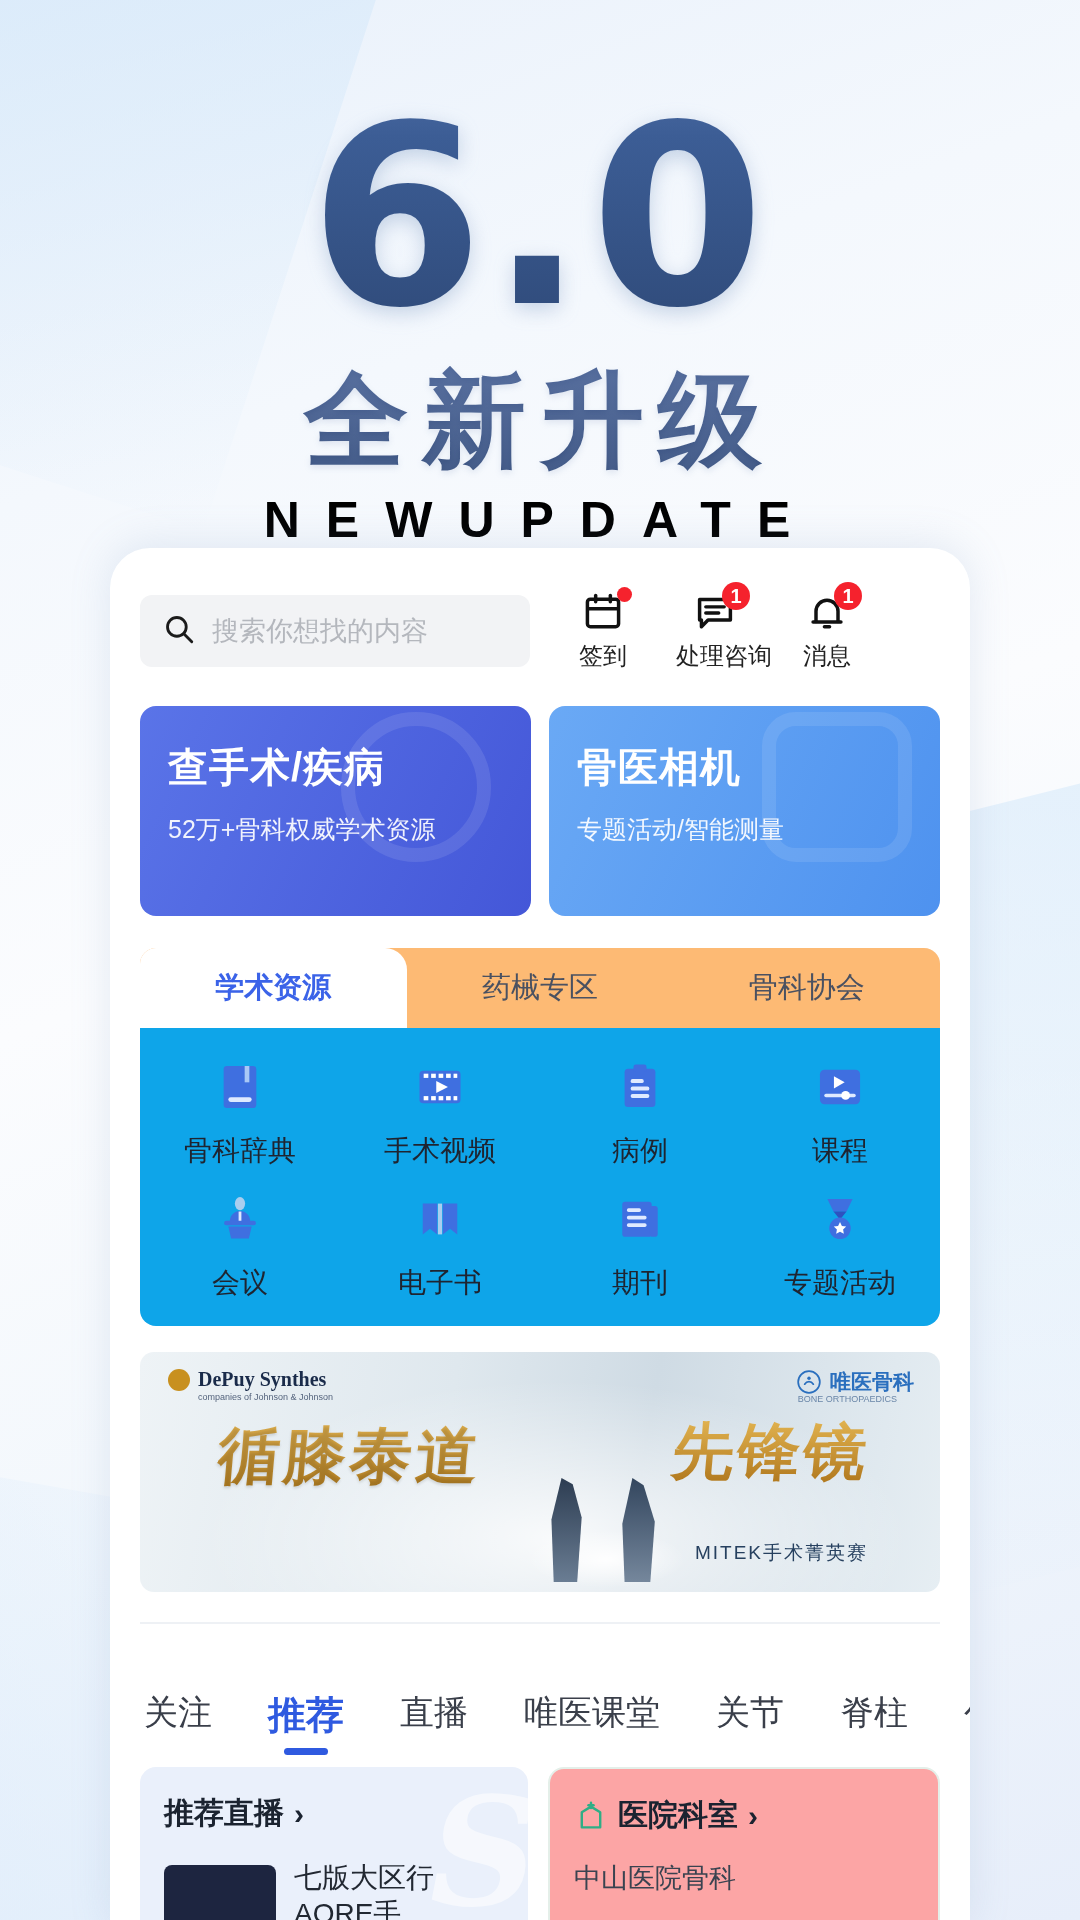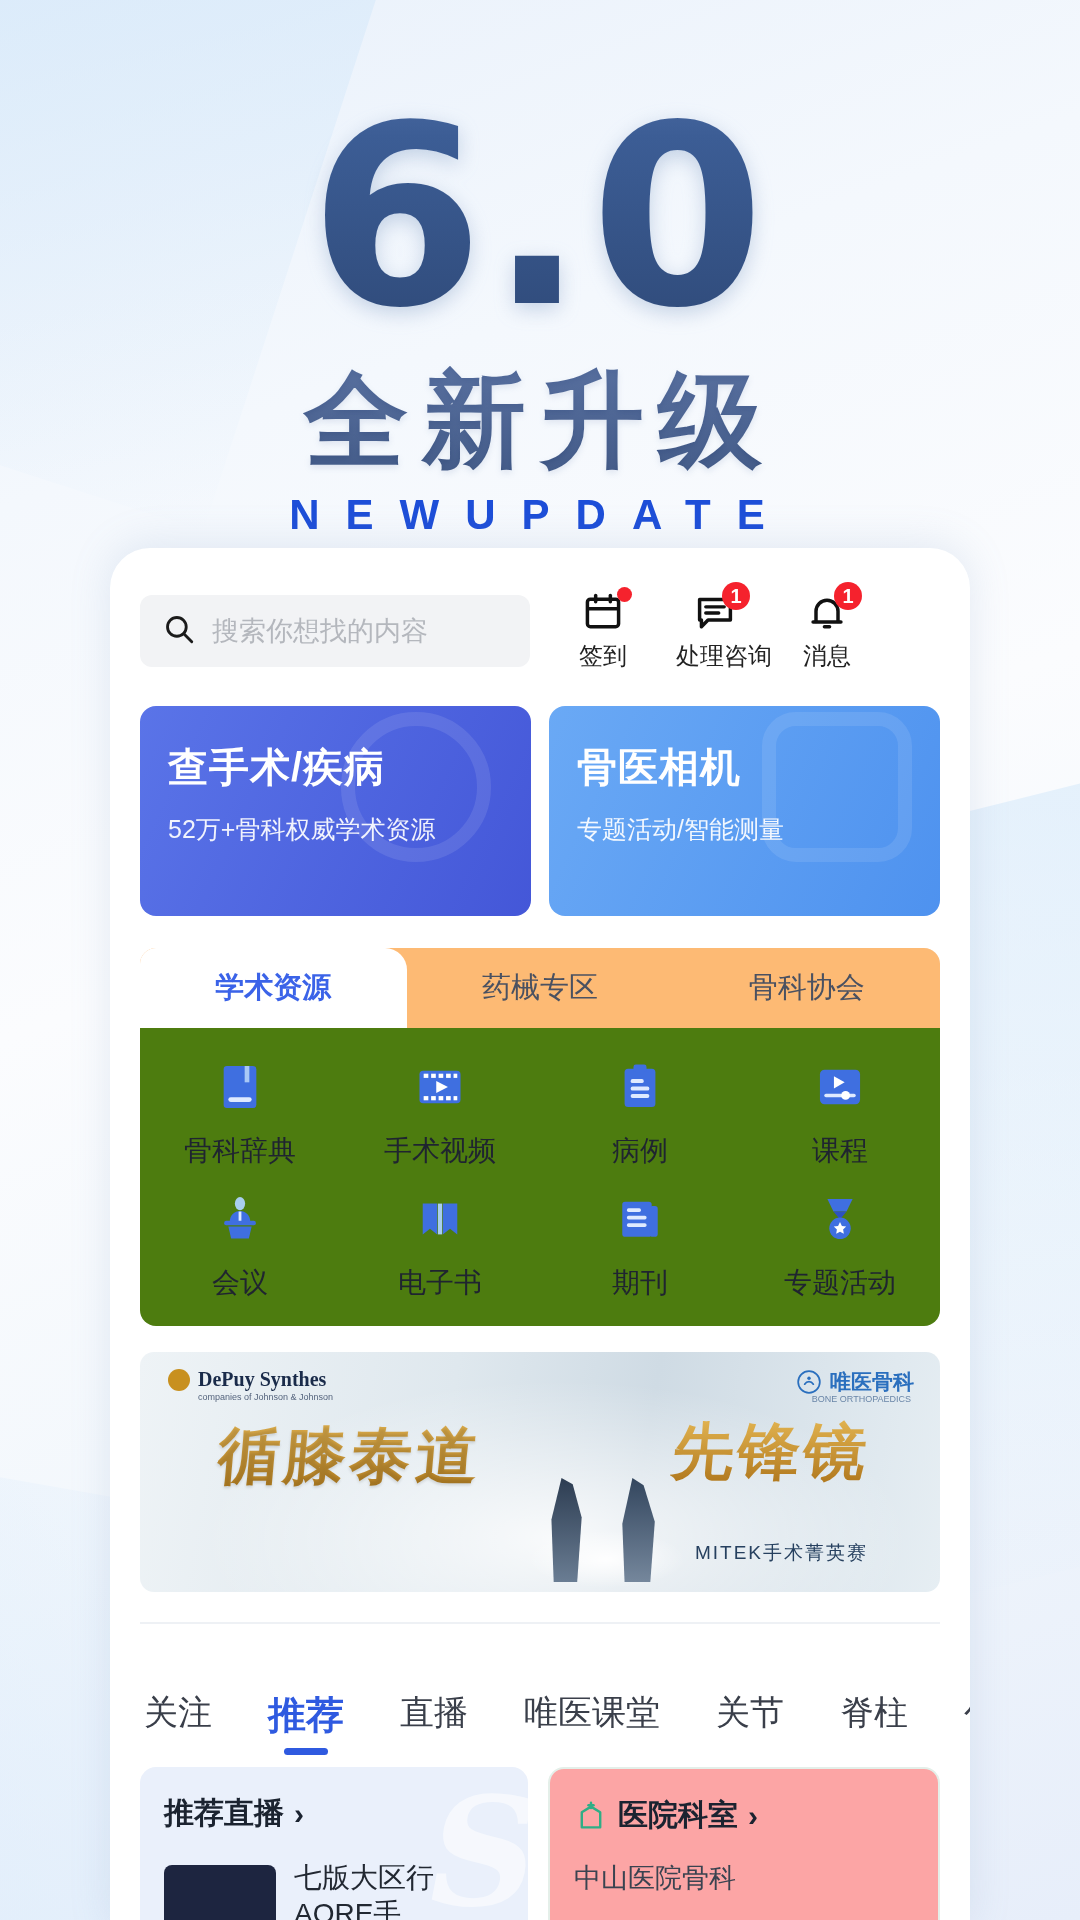--- a/index.html
+++ b/index.html
@@ -65,24 +65,24 @@
     color:#3f5a86;
     background:linear-gradient(180deg,#51699a 0%,#3a5280 100%);
     -webkit-background-clip:text;
     background-clip:text;
     color:transparent;
     text-shadow:0 3px 6px rgba(120,145,185,.18);
   }
   .subline {
     margin-top:16px;
     text-align:center;
-    font-size:42px;
+    font-size:50px;
     letter-spacing:26px;
     font-weight:bold;
-    color:#1d4ed8;
+    color:#000000;
   }
 
   
   #phone {
     position:absolute;
     left:110px; top:548px;
     width:860px; height:1380px;
     background:#ffffff;
     border-radius:40px 40px 0 0;
     box-shadow:0 -4px 40px rgba(120,150,190,.18);
@@ -136,40 +136,40 @@
   }
   .ptabs { display:flex; height:80px; background:#fdba74; }
   .ptab {
     flex:1; display:flex; align-items:center; justify-content:center;
     font-size:29px; color:#4a5161;
   }
   .ptab.active {
     background:#ffffff; color:#3b63e8; font-weight:bold;
     border-radius:0 22px 0 0;
   }
-  .grid { display:grid; grid-template-columns:repeat(4,1fr); padding:26px 0 24px 0; row-gap:16px; background:#4d7c0f;}
+  .grid { display:grid; grid-template-columns:repeat(4,1fr); padding:26px 0 24px 0; row-gap:16px; background:#0ea5e9;}
   .gcell { text-align:center; }
   .gcell .gi { height:66px; display:flex; align-items:center; justify-content:center; }
   .gcell .gl { font-size:28px; color:#1f2430; margin-top:12px; }
 
   
   .promo {
     margin-top:26px;
     height:240px; border-radius:14px; overflow:hidden; position:relative;
     background:linear-gradient(100deg,#eef3f6 0%,#dfe8ee 38%,#cfdbe4 62%,#e6eef3 100%);
   }
   .promo .mist { position:absolute; inset:0;
     background:radial-gradient(ellipse at 52% 78%,rgba(255,255,255,.85),rgba(255,255,255,0) 60%); }
   .promo .brand-l { position:absolute; left:28px; top:16px; display:flex; align-items:center; gap:8px; }
   .promo .brand-l .sq { width:22px;height:22px;border-radius:50%;background:#c8901f; }
   .promo .brand-l .nm { font-size:20px; font-weight:bold; color:#1a2b4a; font-family:"Liberation Serif",serif;}
   .promo .brand-l .sub2 { position:absolute; left:30px; top:24px; font-size:9px; color:#55647d; white-space:nowrap;}
   .promo .brand-r { position:absolute; right:26px; top:16px; display:flex; align-items:center; gap:8px;}
   .promo .brand-r .nm { font-size:21px; color:#2a6fbe; font-weight:bold;}
-  .promo .brand-r .sub2 { position:absolute; right:3px; top:26px; font-size:9px; color:#6a86a8; white-space:nowrap;}
+  .promo .brand-r .sub2 { position:absolute; right:17px; top:26px; font-size:9px; color:#6a86a8; white-space:nowrap;}
   .promo .cn1 { position:absolute; left:78px; top:62px; font-size:62px; font-weight:bold;
     font-family:"Liberation Serif",serif;
     background:linear-gradient(180deg,#e0b252,#b07a1d); -webkit-background-clip:text; background-clip:text; color:transparent;
     letter-spacing:4px; transform:skewX(-5deg); text-shadow:0 2px 3px rgba(0,0,0,.12);}
   .promo .cn2 { position:absolute; right:70px; top:58px; font-size:62px; font-weight:bold;
     font-family:"Liberation Serif",serif;
     background:linear-gradient(180deg,#e8bb57,#a96f16); -webkit-background-clip:text; background-clip:text; color:transparent;
     letter-spacing:4px; transform:skewX(-5deg);}
   .promo .cap { position:absolute; right:72px; bottom:26px; font-size:19px; color:#26405f; letter-spacing:2px;}
   .promo .fig { position:absolute; bottom:10px; width:56px; height:104px; }

